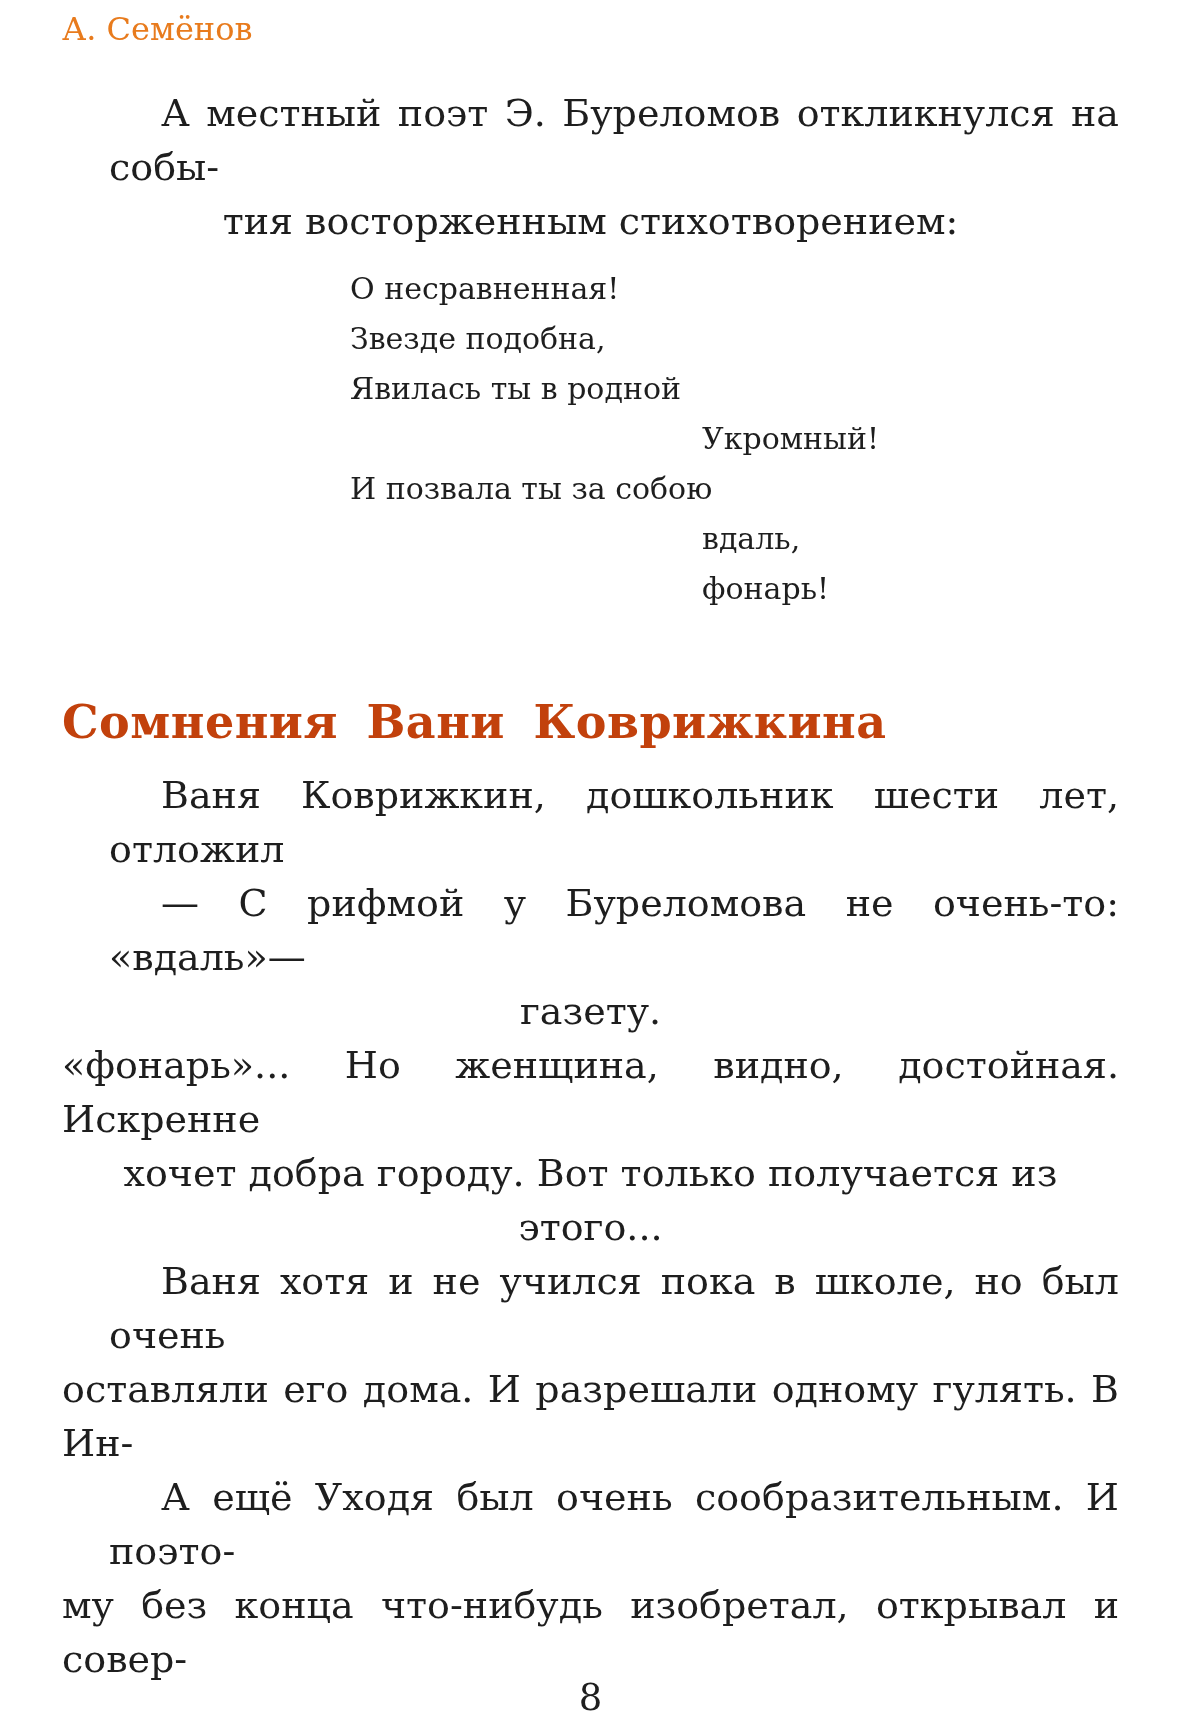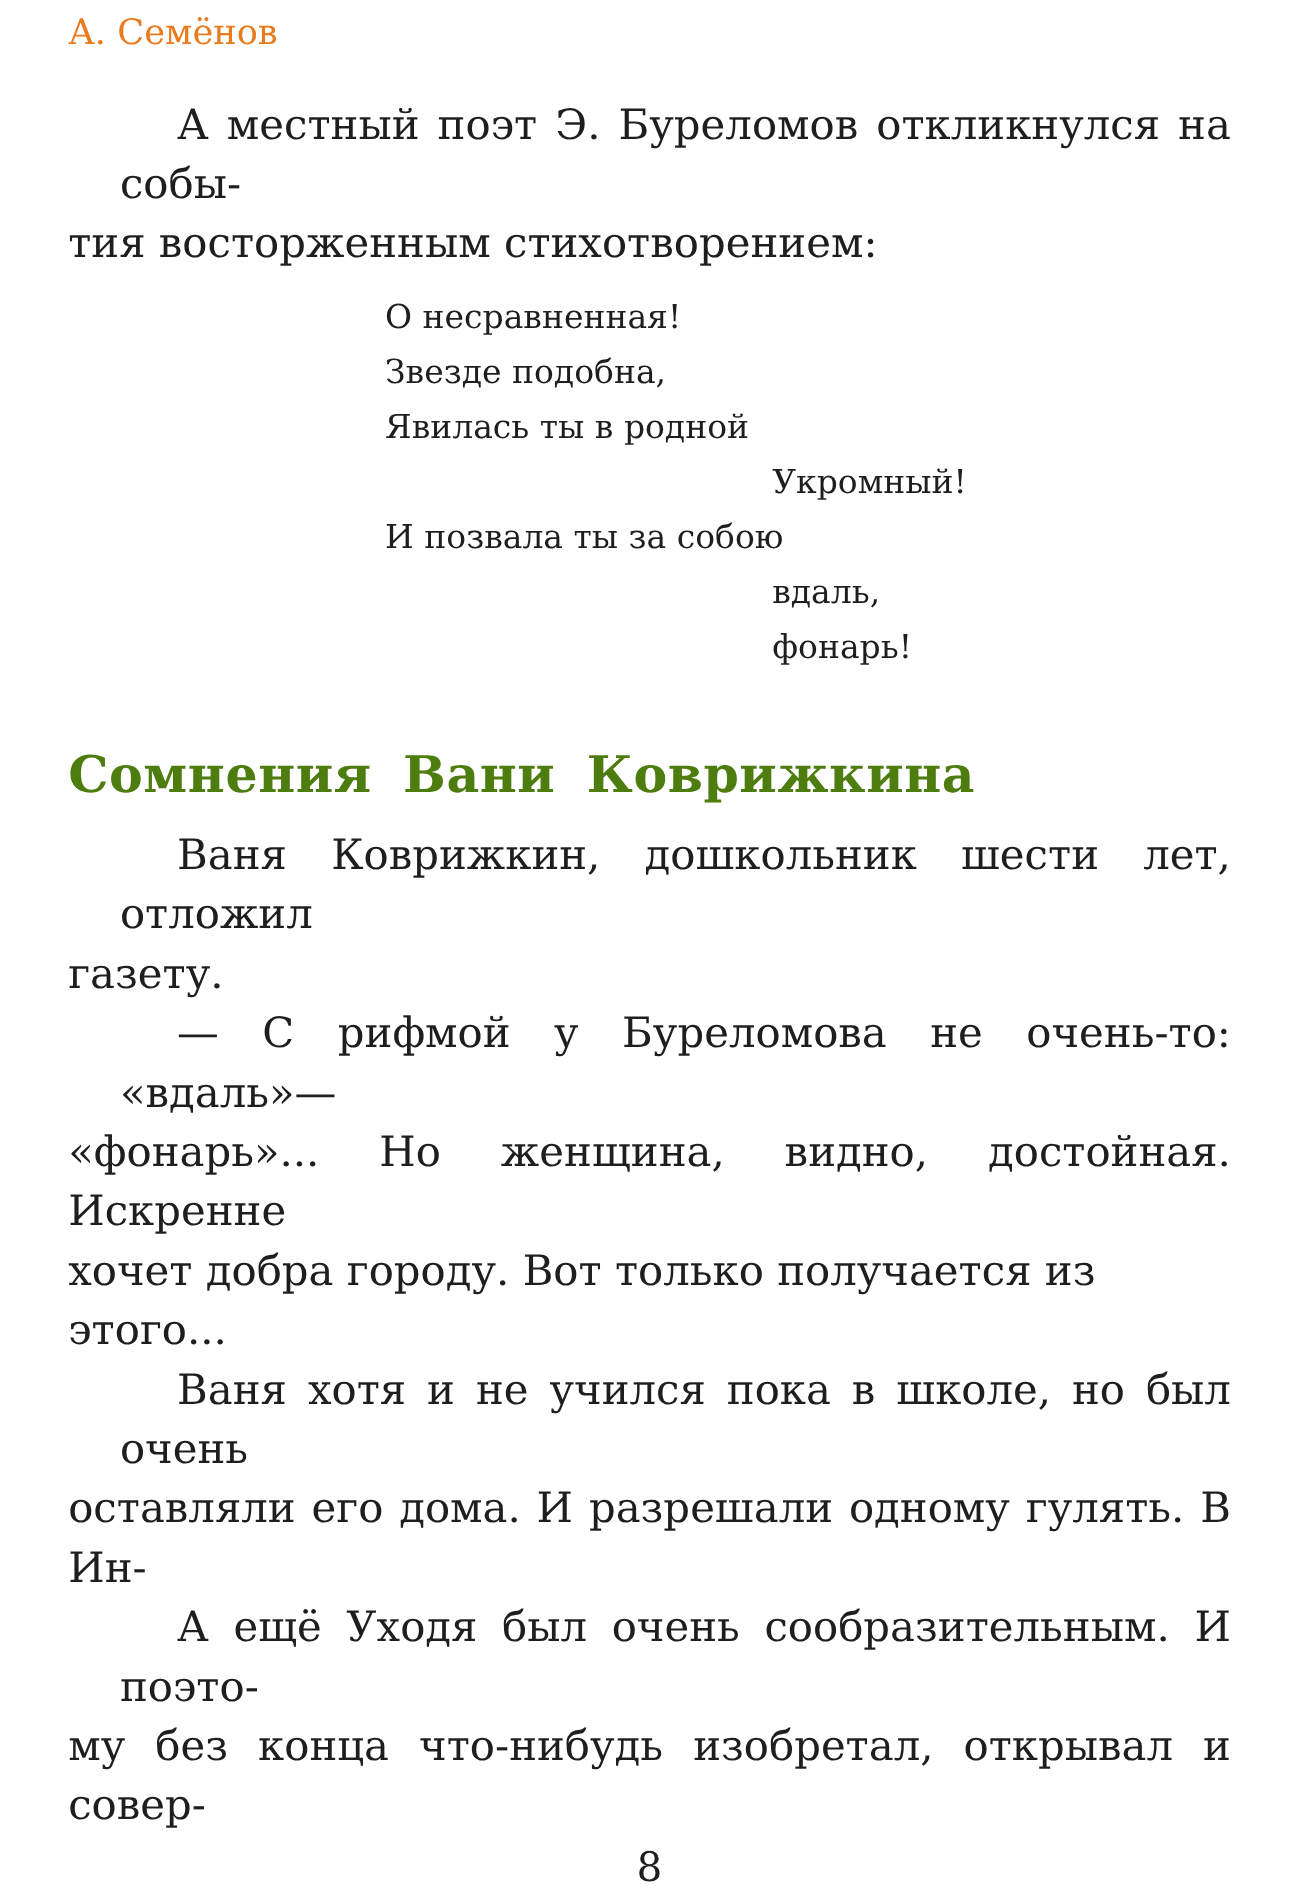--- a/index.html
+++ b/index.html
@@ -24,42 +24,43 @@
   .author-head {
     font-size: 32px;
     line-height: 42px;
     color: #e87b1d;
   }
   .intro { margin-top: 36px; }
   .bodyline {
     font-size: 38px;
     line-height: 54px;
     white-space: normal;
+    text-align: center;
   }
   .bodyline.j {
     text-align: justify;
     text-align-last: justify;
     text-justify: inter-word;
   }
   .bodyline.i { text-indent: 52px; margin-left: 47px; }
   .poem {
     margin-top: 16px;
     margin-left: 288px;
   }
   .poemline {
     font-size: 30px;
     line-height: 50px;
   }
   .poemline.pindent { margin-left: 352px; }
   .section-heading {
-    margin: 64px 0 20px 0;
+    margin: 82px 0 20px 0;
     font-size: 46px;
     line-height: 52px;
     font-weight: bold;
-    color: #4d7c0f;
+    color: #c2410c;
     word-spacing: 12px;
     letter-spacing: 0.5px;
   }
   .body-text { margin-top: 0; }
   .page-number {
     position: absolute;
     bottom: 12px;
     left: 0;
     right: 0;
     text-align: center;
@@ -86,22 +87,22 @@
       <div class="poemline pindent">Укромный!</div>
       <div class="poemline">И позвала ты за собою</div>
       <div class="poemline pindent">вдаль,</div>
       <div class="poemline pindent">фонарь!</div>
     </div>
 
   <h1 class="section-heading">Сомнения Вани Коврижкина</h1>
 
   <div class="body-text" id="body-container">
       <div class="bodyline i j">Ваня Коврижкин, дошкольник шести лет, отложил</div>
+      <div class="bodyline i j">— С рифмой у Буреломова не очень-то: «вдаль»—</div>
       <div class="bodyline">газету.</div>
-      <div class="bodyline i j">— С рифмой у Буреломова не очень-то: «вдаль»—</div>
       <div class="bodyline j">«фонарь»... Но женщина, видно, достойная. Искренне</div>
       <div class="bodyline">хочет добра городу. Вот только получается из этого...</div>
       <div class="bodyline i j">Ваня хотя и не учился пока в школе, но был очень</div>
       <div class="bodyline j">оставляли его дома. И разрешали одному гулять. В Ин-</div>
       <div class="bodyline i j">А ещё Уходя был очень сообразительным. И поэто-</div>
       <div class="bodyline j">му без конца что-нибудь изобретал, открывал и совер-</div>
     </div>
 
   <div class="page-number">8</div>
 

